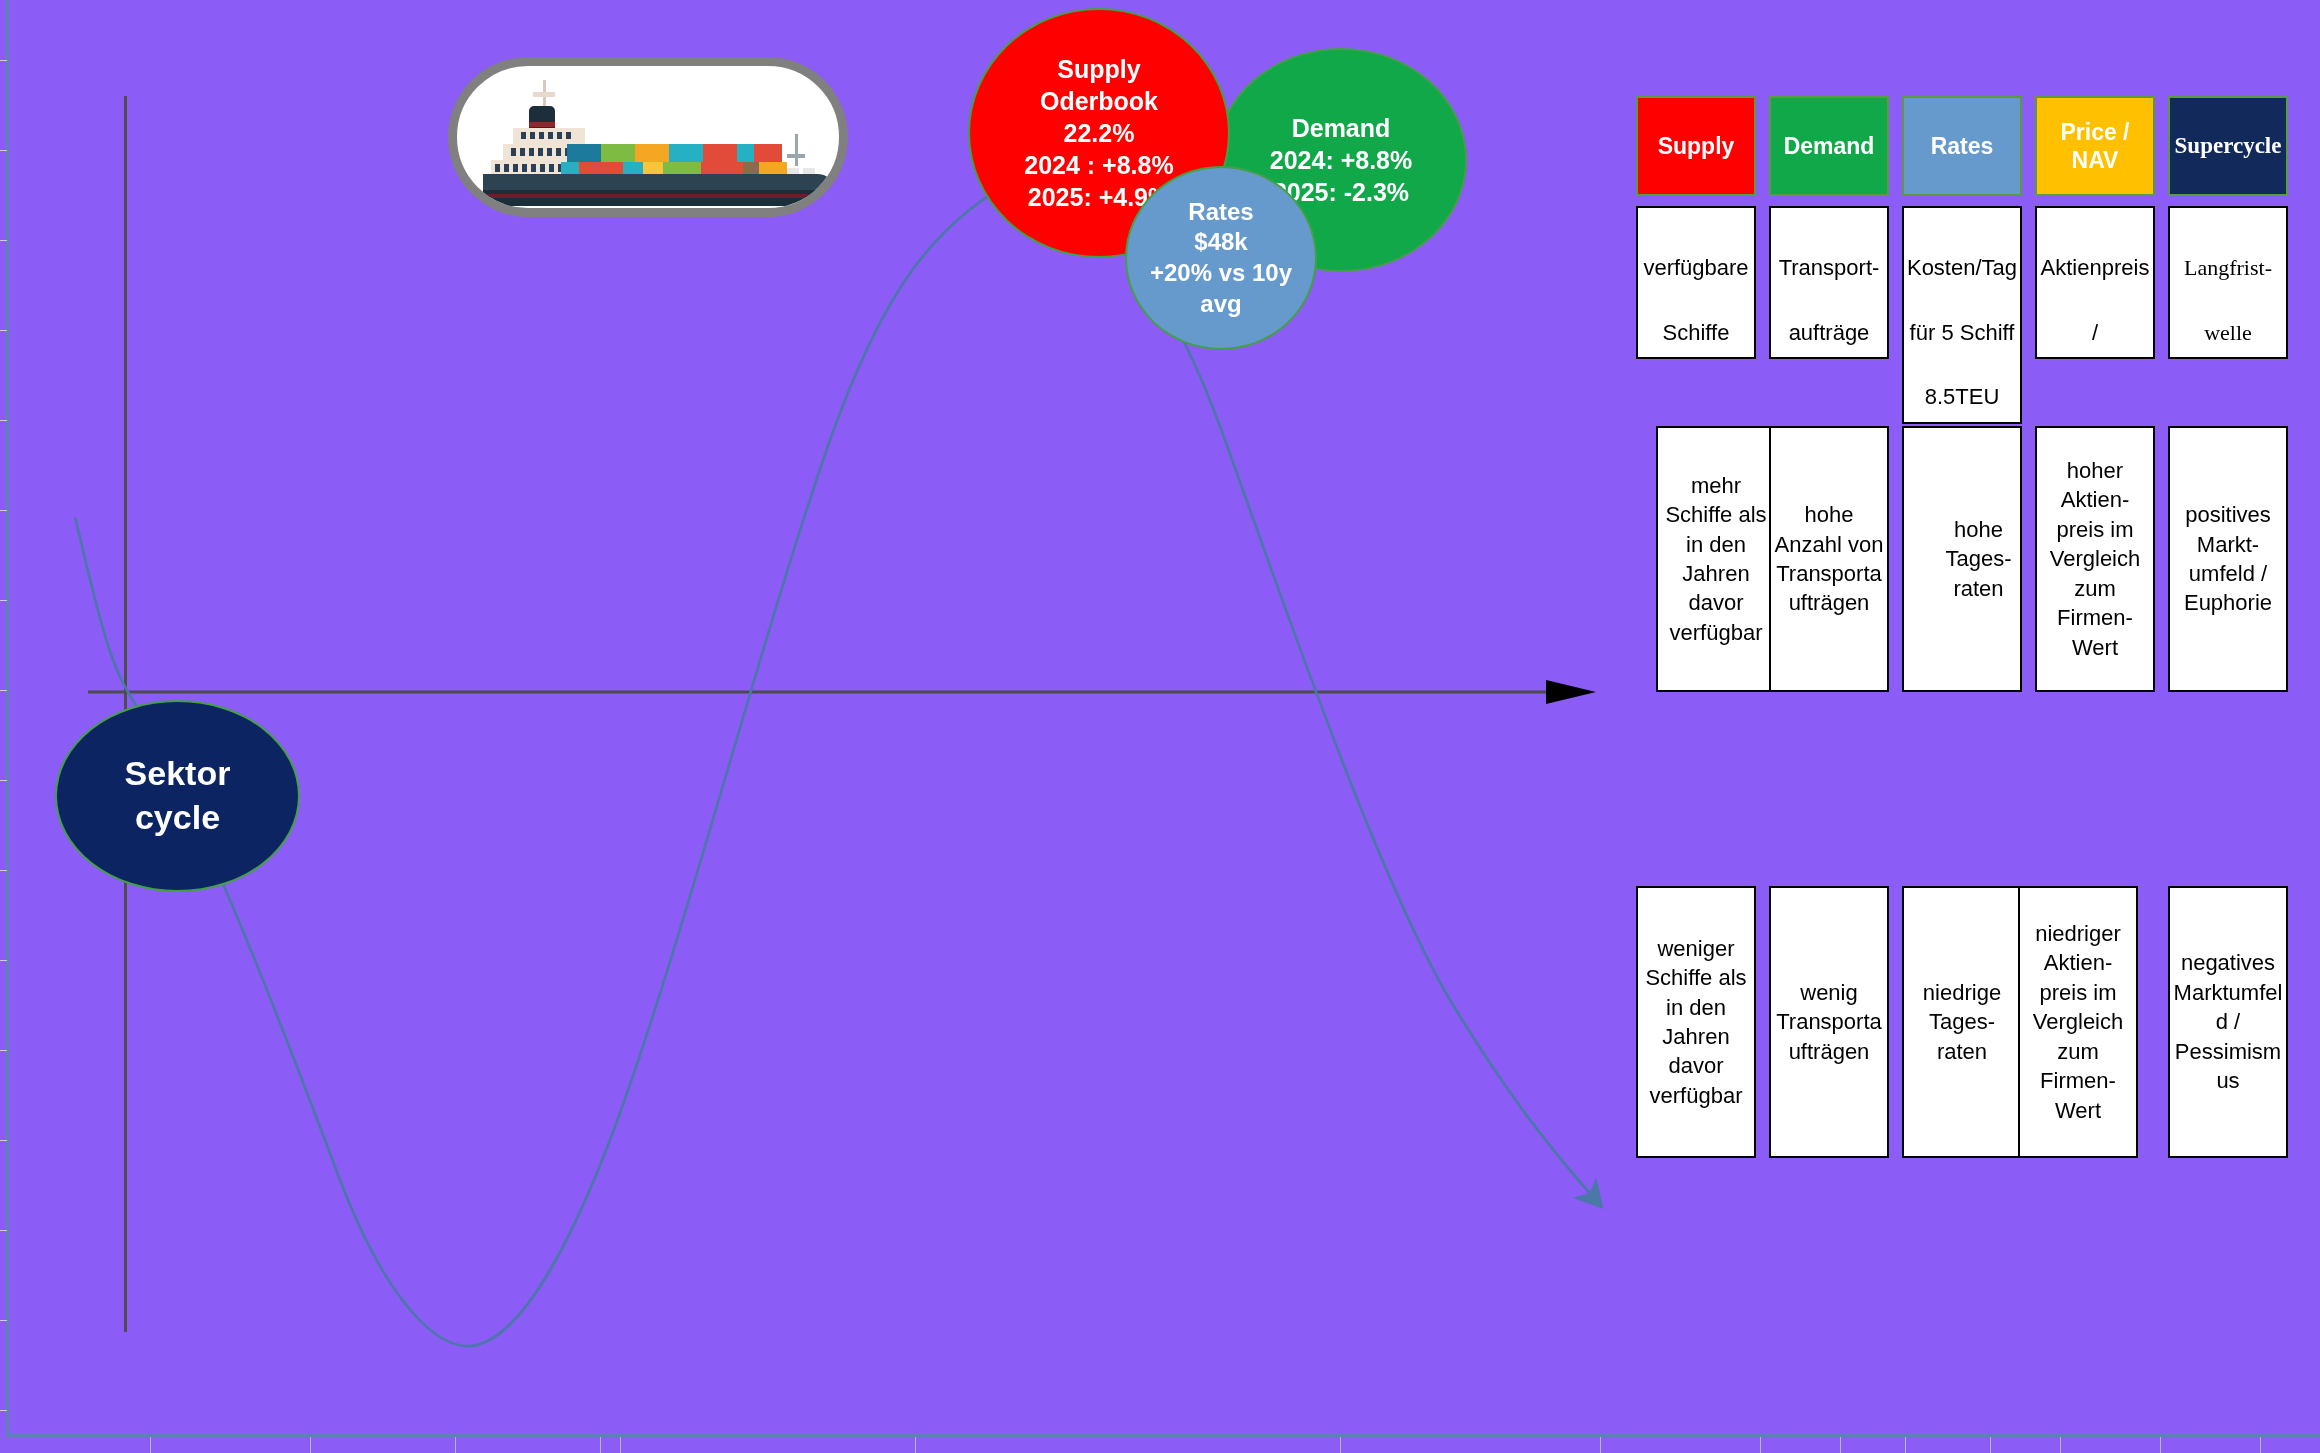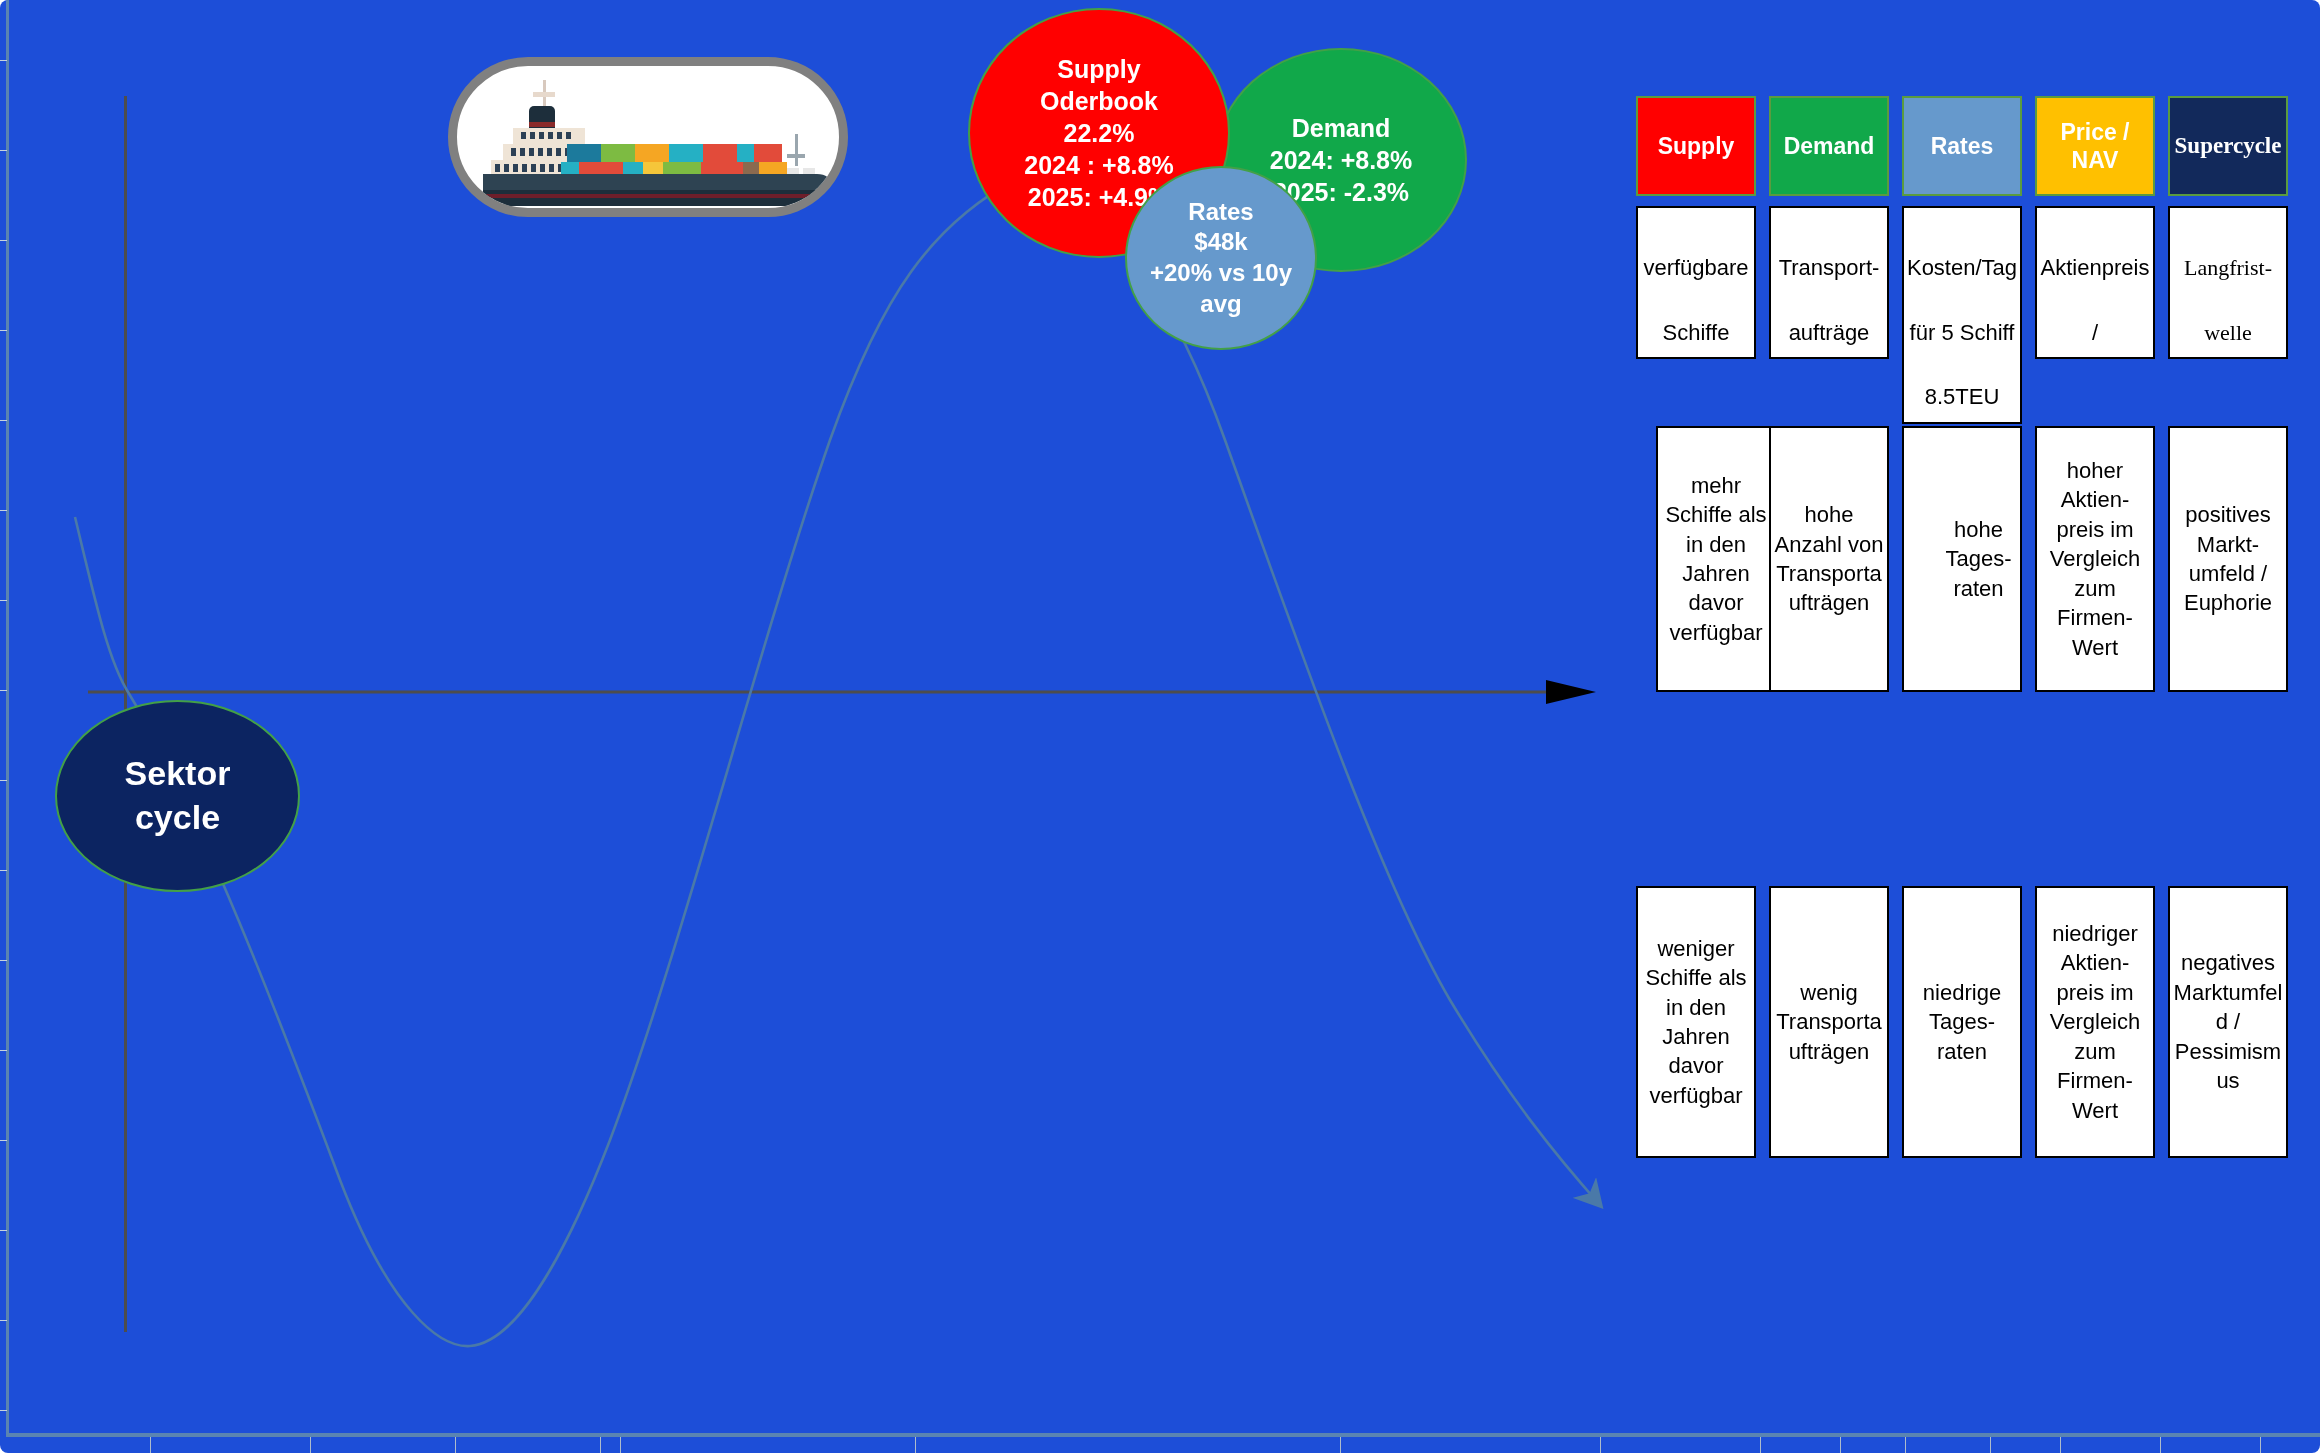--- a/index.html
+++ b/index.html
@@ -7,23 +7,22 @@
     padding: 0;
     background: #ffffff;
   }
   body {
     font-family: "Liberation Sans", sans-serif;
   }
   #canvas {
     position: relative;
     width: 2320px;
     height: 1453px;
-    background: #1d4ed8;
+    background: #8b5cf6;
     overflow: hidden;
-    border-radius: 8px;
   }
 
   
   .frame-border-left {
     position: absolute;
     left: 6px; top: 0; width: 3px; height: 1436px;
     background: #5B84B1;
   }
   .frame-border-bottom {
     position: absolute;
@@ -396,21 +395,21 @@
       <div class="state-box state-top" style="left: 266px; padding-left: 36px;">hohe Tages-raten</div>
       <div class="state-box state-bot" style="left: 266px;">niedrige Tages-raten</div>
       <div class="matrix-col" style="left: 399px;">
         <div class="chip yellow">Price / NAV</div>
         <div class="sub-box">
           <span>Aktienpreis</span>
           <span>/</span>
         </div>
       </div>
       <div class="state-box state-top" style="left: 399px;">hoher Aktien-preis im Vergleich zum Firmen-Wert</div>
-      <div class="state-box state-bot" style="left: 399px;">niedriger Aktien-preis im Vergleich zum Firmen-Wert</div>
+      <div class="state-box state-bot" style="left: 382px;">niedriger Aktien-preis im Vergleich zum Firmen-Wert</div>
       <div class="matrix-col" style="left: 532px; font-family: Liberation Serif, serif;">
         <div class="chip navy">Supercycle</div>
         <div class="sub-box">
           <span>Langfrist-</span>
           <span>welle</span>
         </div>
       </div>
       <div class="state-box state-top" style="left: 532px;">positives Markt-umfeld / Euphorie</div>
       <div class="state-box state-bot" style="left: 532px;">negatives Marktumfeld / Pessimismus</div>
     </div>

